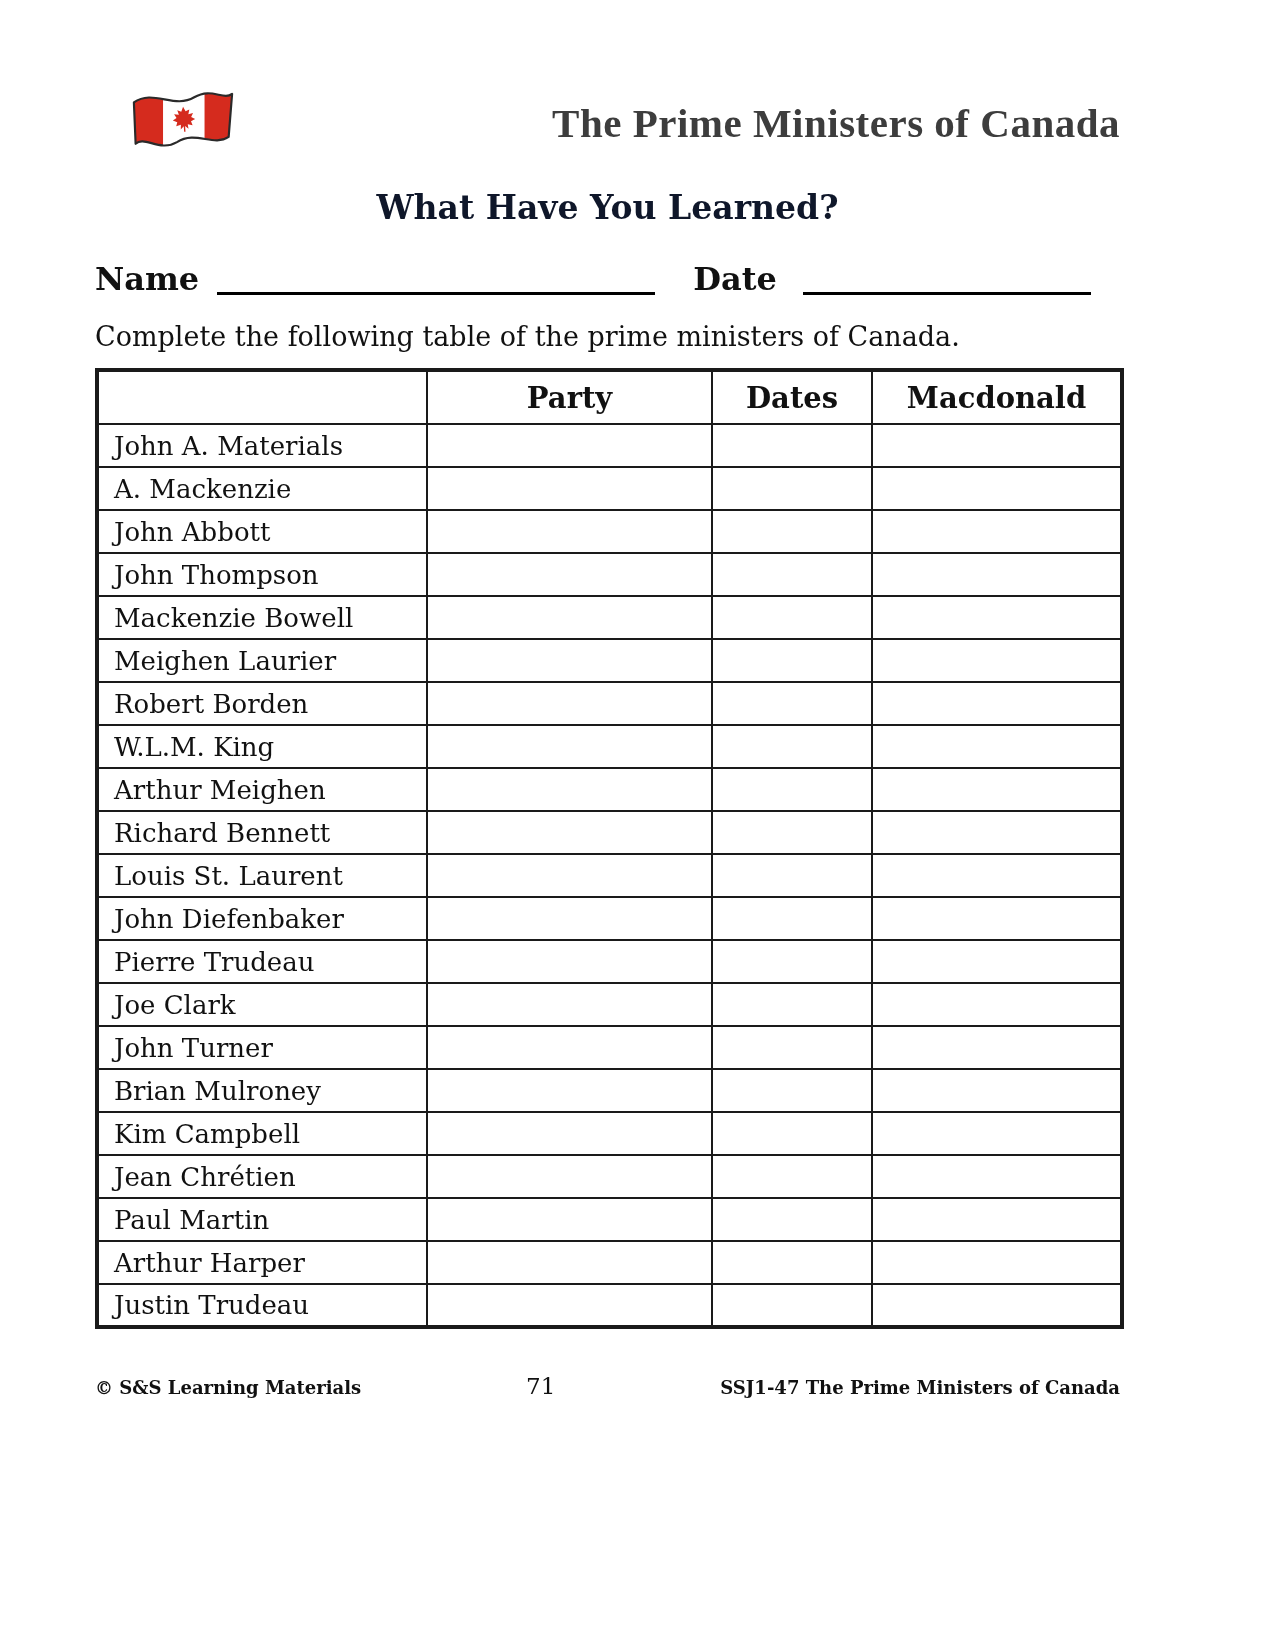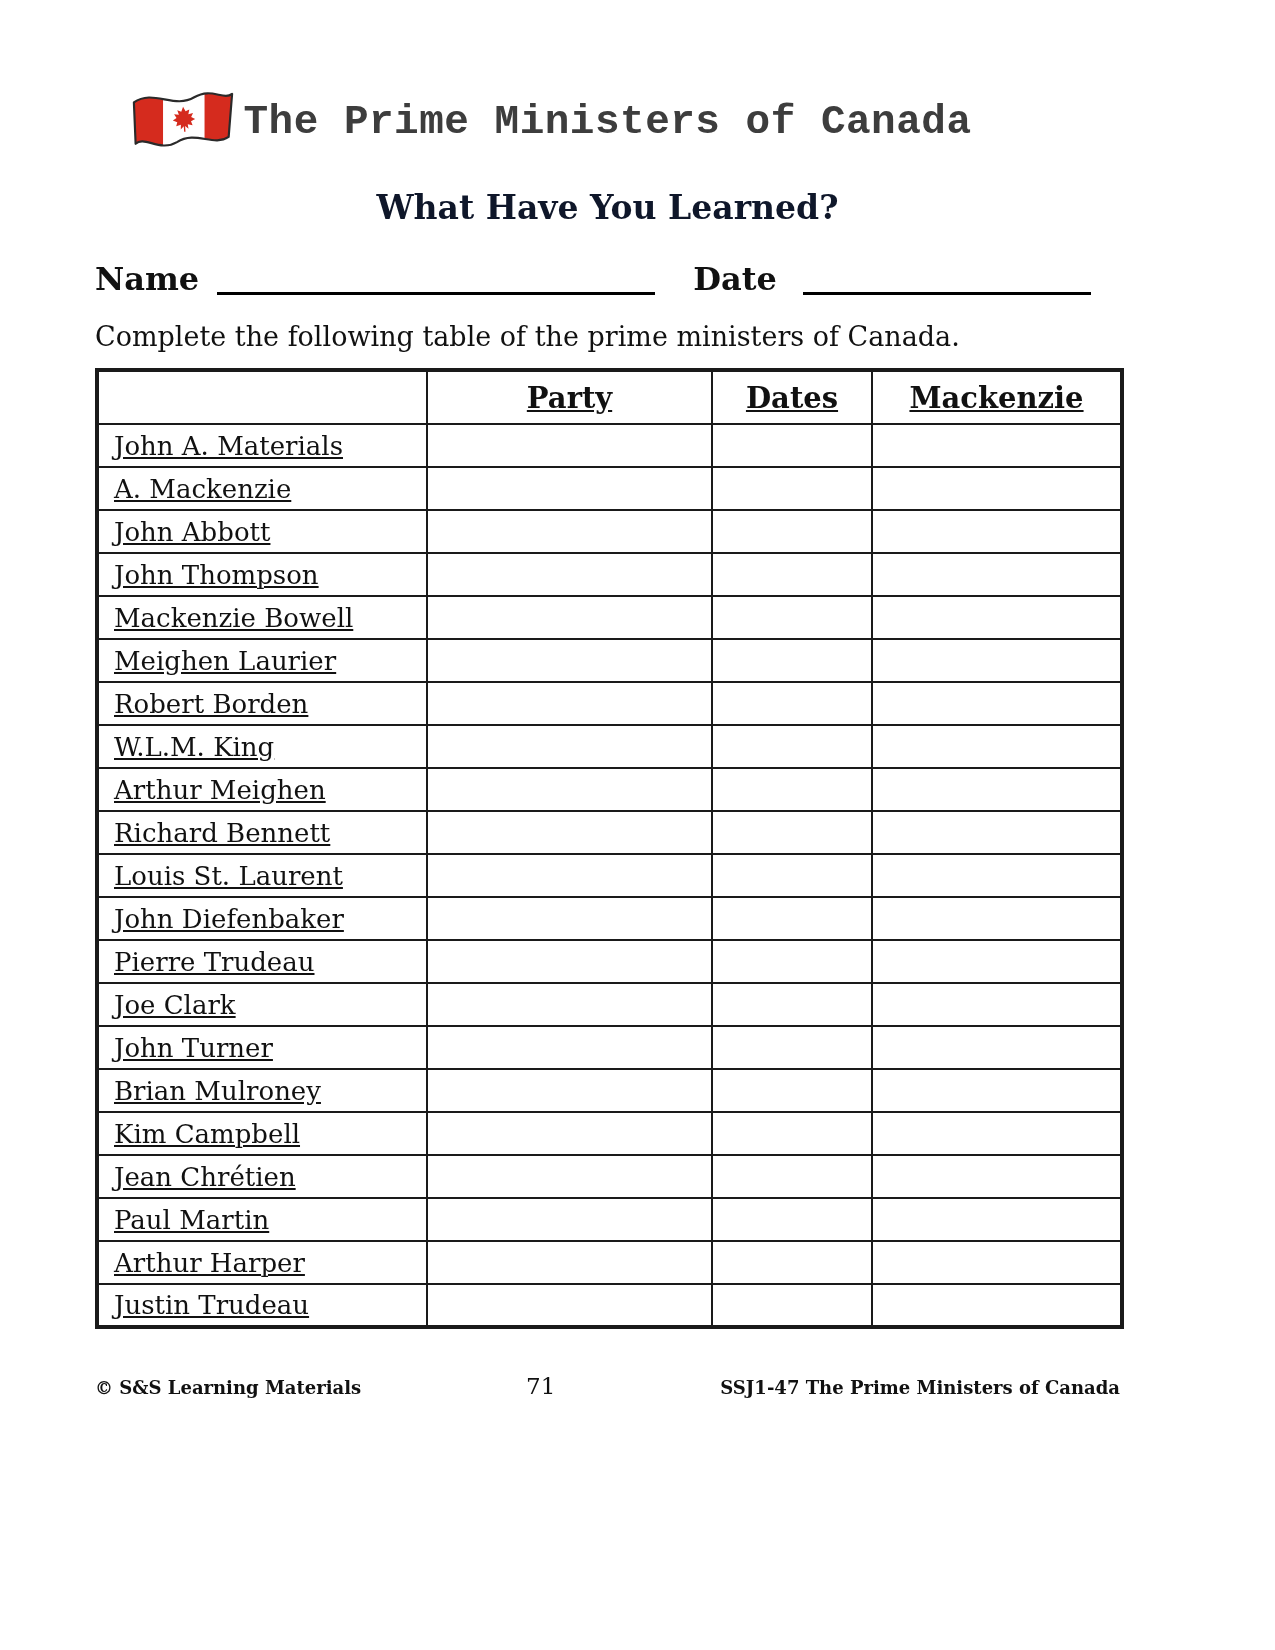--- a/index.html
+++ b/index.html
@@ -23,22 +23,22 @@
     left: 32px;
     top: -2px;
     width: 112px;
     height: 82px;
     display: inline-block;
   }
   .flag svg { width: 100%; height: 100%; }
   .title {
     margin: 0;
     padding-top: 14px;
-    text-align: center;
-    font-family: Liberation Mono, monospace;
+    text-align: right;
+    font-family: Liberation Serif, serif;
     font-weight: 600;
     font-size: 41px;
     letter-spacing: 0.5px;
     color: #3d3d3d;
   }
   .subtitle {
     margin: 8px 0 0 0;
     text-align: center;
     font-size: 33px;
     font-weight: bold;
@@ -65,21 +65,20 @@
   .date-blank { width: 288px; margin-left: 26px; }
   .instruction {
     margin: 26px 0 0 0;
     font-size: 27px;
   }
   .pm-table {
     border-collapse: collapse;
     margin-top: 16px;
     width: 1025px;
     table-layout: fixed;
-    text-decoration: underline;
   }
   .pm-table th, .pm-table td {
     border: 2px solid #1a1a1a;
     padding: 0;
   }
   .pm-table { border: 4px solid #1a1a1a; }
   .pm-table thead th {
     height: 54px;
     font-size: 29px;
     font-weight: bold;
@@ -155,21 +154,21 @@
       <col class="col-name">
         <col class="col-party">
         <col class="col-dates">
         <col class="col-occ">
     </colgroup>
     <thead>
       <tr>
         <th></th>
         <th>Party</th>
         <th>Dates</th>
-        <th>Mackenzie</th>
+        <th>Macdonald</th>
       </tr>
     </thead>
     <tbody>
         <tr>
     <td class="name-cell">John A. Materials</td>
     <td></td>
     <td></td>
     <td></td>
   </tr>
         <tr>

